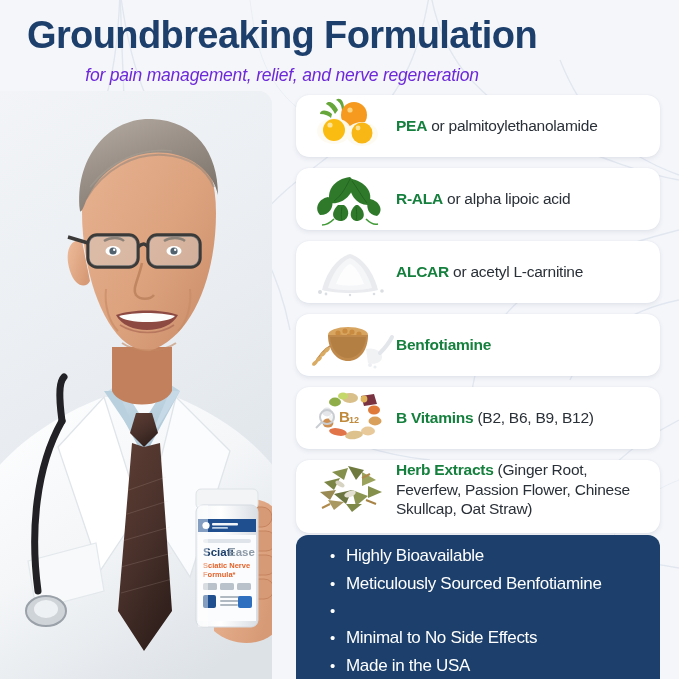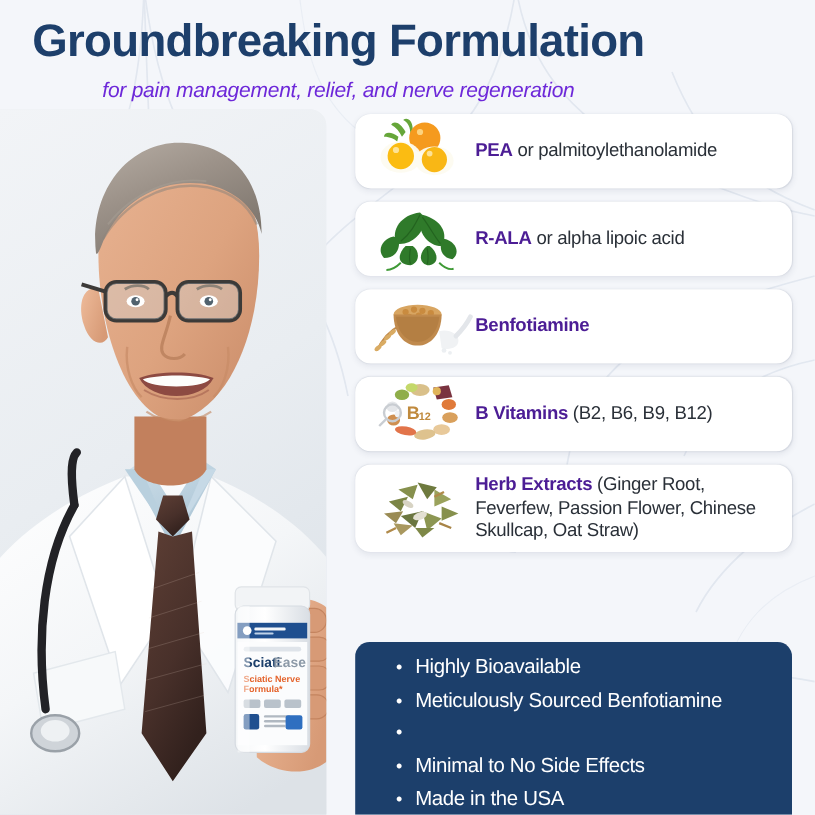--- a/index.html
+++ b/index.html
@@ -35,28 +35,28 @@
 
   
   .cards { position:absolute; left:296px; top:95px; width:364px; z-index:3; }
   .card {
     background:#ffffff; border-radius:13px;
     box-shadow:0 2px 5px rgba(40,60,90,.09), 0 0 1px rgba(40,60,90,.10);
     display:flex; align-items:center;
     height:62px; margin-bottom:11px;
     padding-left:8px;
   }
-  .card.tall { height:73px; align-items:center; }
+  .card.tall { height:73px; align-items:flex-start; }
   .card-icon { width:92px; height:56px; flex:0 0 92px; position:relative; }
   .card-icon svg { position:absolute; inset:0; width:100%; height:100%; }
   .card-label {
     font-size:15.5px; color:#2a3038; letter-spacing:-0.25px;
     line-height:1.26; padding-right:8px;
   }
-  .card-label b { font-weight:bold; color:#4c1d95; }
+  .card-label b { font-weight:bold; color:#15803d; }
 
   
   .benefits {
     position:absolute; left:296px; top:535px; width:364px; height:144px;
     background:#1c3f6b; border-top-left-radius:12px; border-top-right-radius:12px;
     z-index:3; padding:12px 0 0 34px;
   }
   .benefit-row {
     display:flex; align-items:baseline; color:#ffffff;
     font-size:17px; letter-spacing:-0.3px; line-height:1.0;
@@ -300,20 +300,39 @@
           <path d="M30,48 C26,52 22,54 18,54"></path>
           <path d="M62,48 C66,52 70,54 74,53"></path>
         </g>
       </svg>
     </div>
     <div class="card-label">
       <b>R-ALA</b><span> or alpha lipoic acid</span>
     </div>
   </div>
 
+  <div class="card">
+    <div class="card-icon">
+      <svg viewBox="0 0 92 56">
+        <path d="M18,46 C22,30 32,14 46,10 C60,14 70,30 74,46 C60,50 32,50 18,46 Z" fill="#e9ebee"></path>
+        <path d="M24,44 C28,30 36,18 46,14 C56,18 64,30 68,44 C56,47 36,47 24,44 Z" fill="#f4f6f8"></path>
+        <path d="M32,40 C36,30 41,22 46,20 C51,22 56,30 60,40 C52,42 40,42 32,40 Z" fill="#fdfdfe"></path>
+        <g fill="#dadde1">
+          <circle cx="16" cy="48" r="2"></circle>
+            <circle cx="78" cy="47" r="1.8"></circle>
+          <circle cx="22" cy="50" r="1.4"></circle>
+            <circle cx="70" cy="50" r="1.3"></circle>
+          <circle cx="46" cy="51" r="1.2"></circle>
+        </g>
+      </svg>
+    </div>
+    <div class="card-label">
+      <b>ALCAR</b><span> or acetyl L-carnitine</span>
+    </div>
+  </div>
 
   <div class="card">
     <div class="card-icon">
       <svg viewBox="0 0 92 56">
         <ellipse cx="44" cy="18" rx="20" ry="8" fill="#d8a561"></ellipse>
         <g fill="#c98b3f">
           <circle cx="34" cy="16" r="2.6"></circle>
             <circle cx="41" cy="14" r="2.6"></circle>
           <circle cx="48" cy="15" r="2.6"></circle>
             <circle cx="55" cy="17" r="2.6"></circle>

